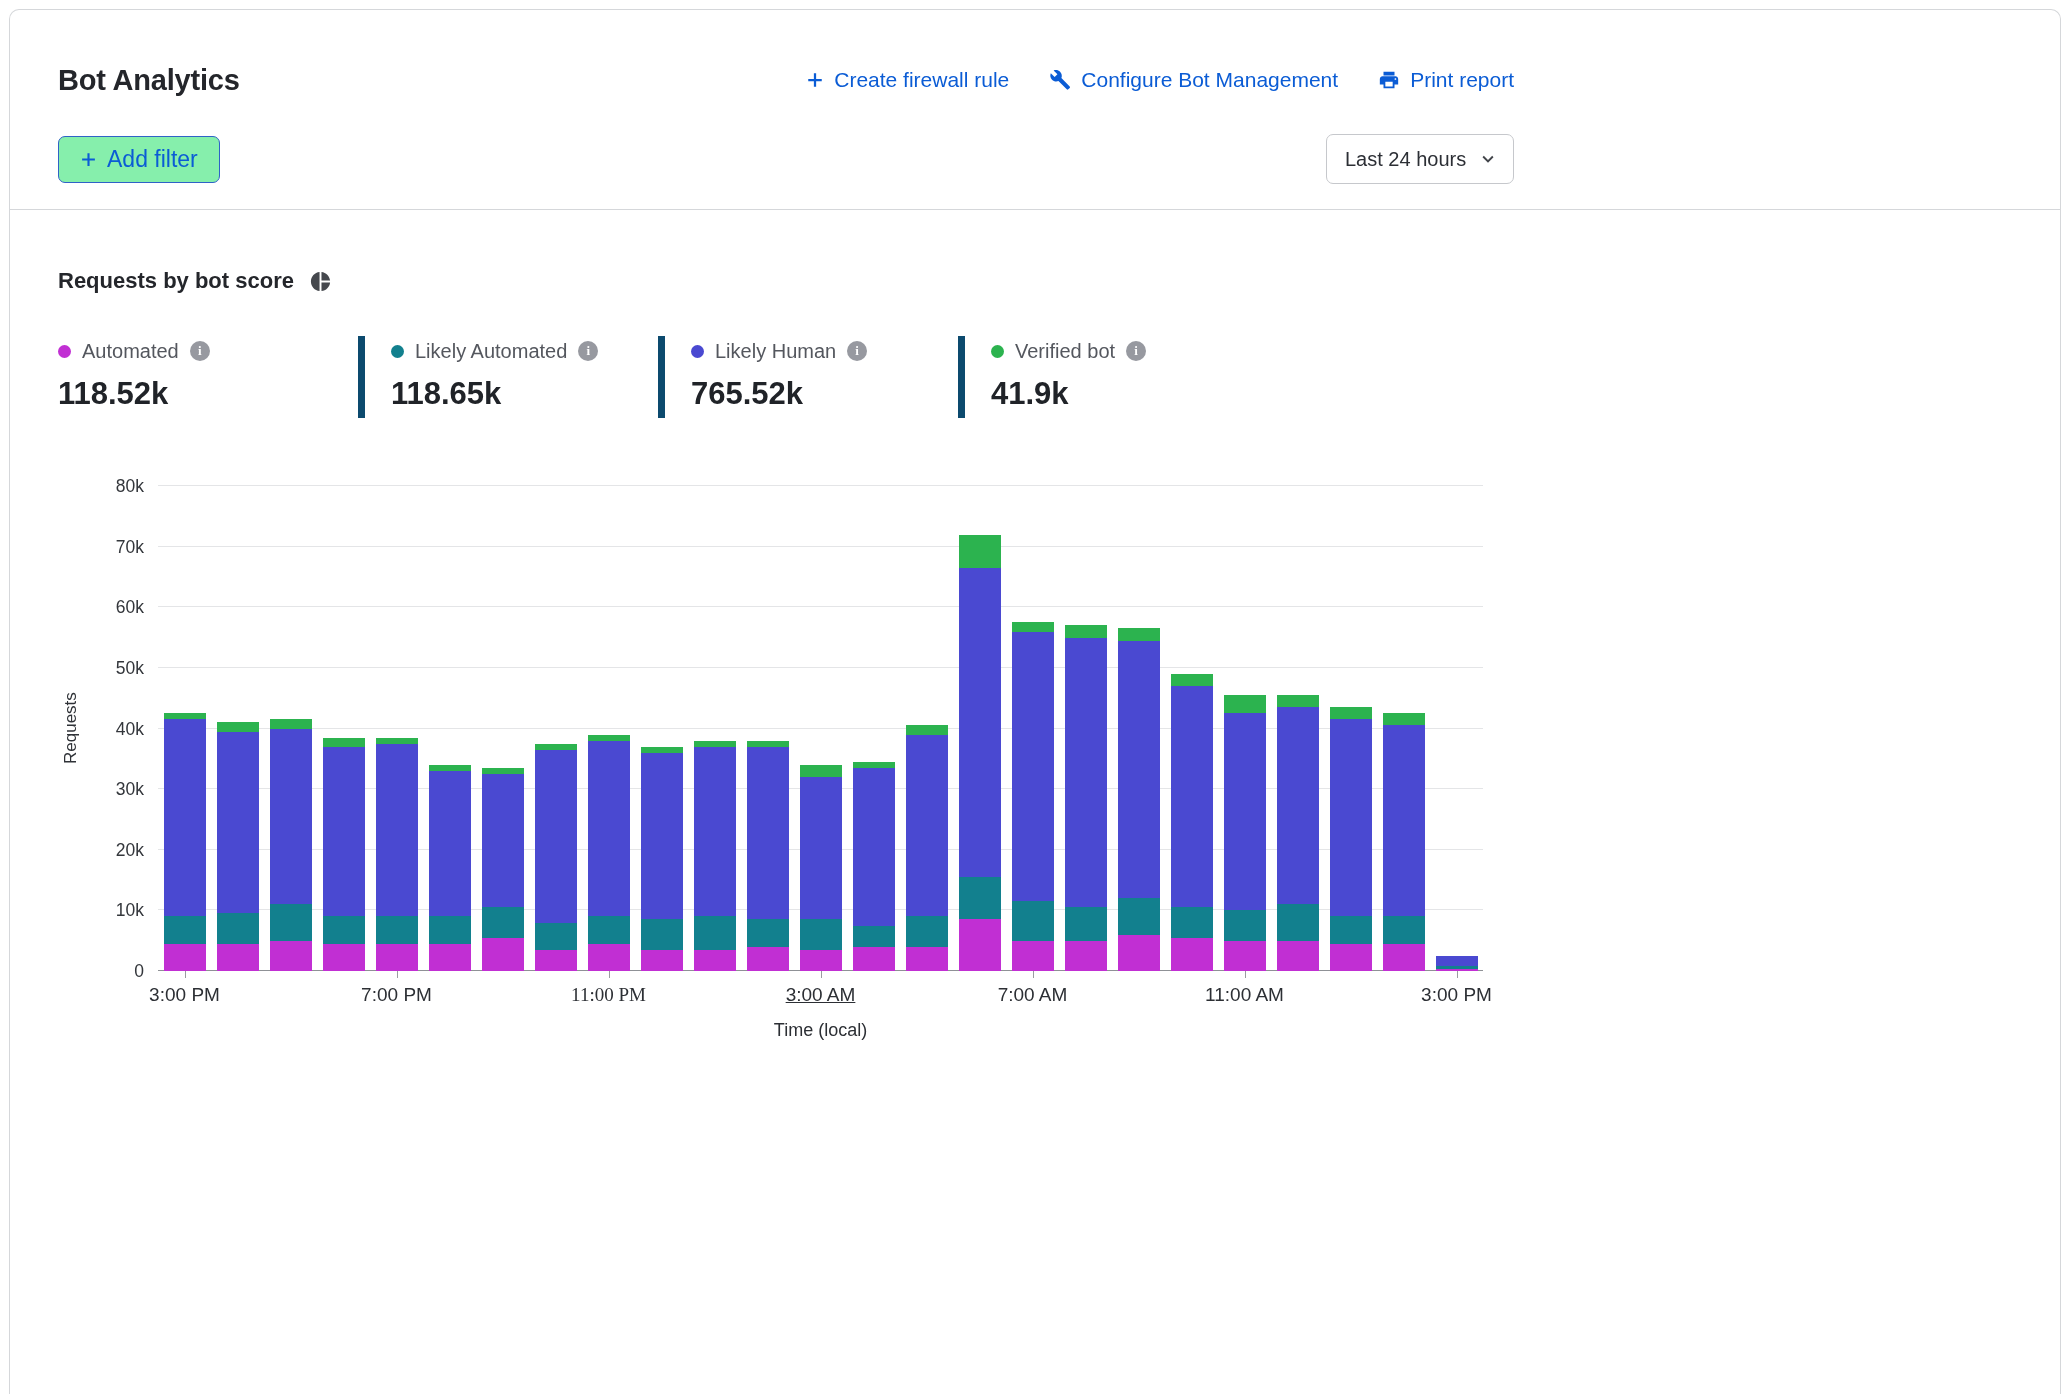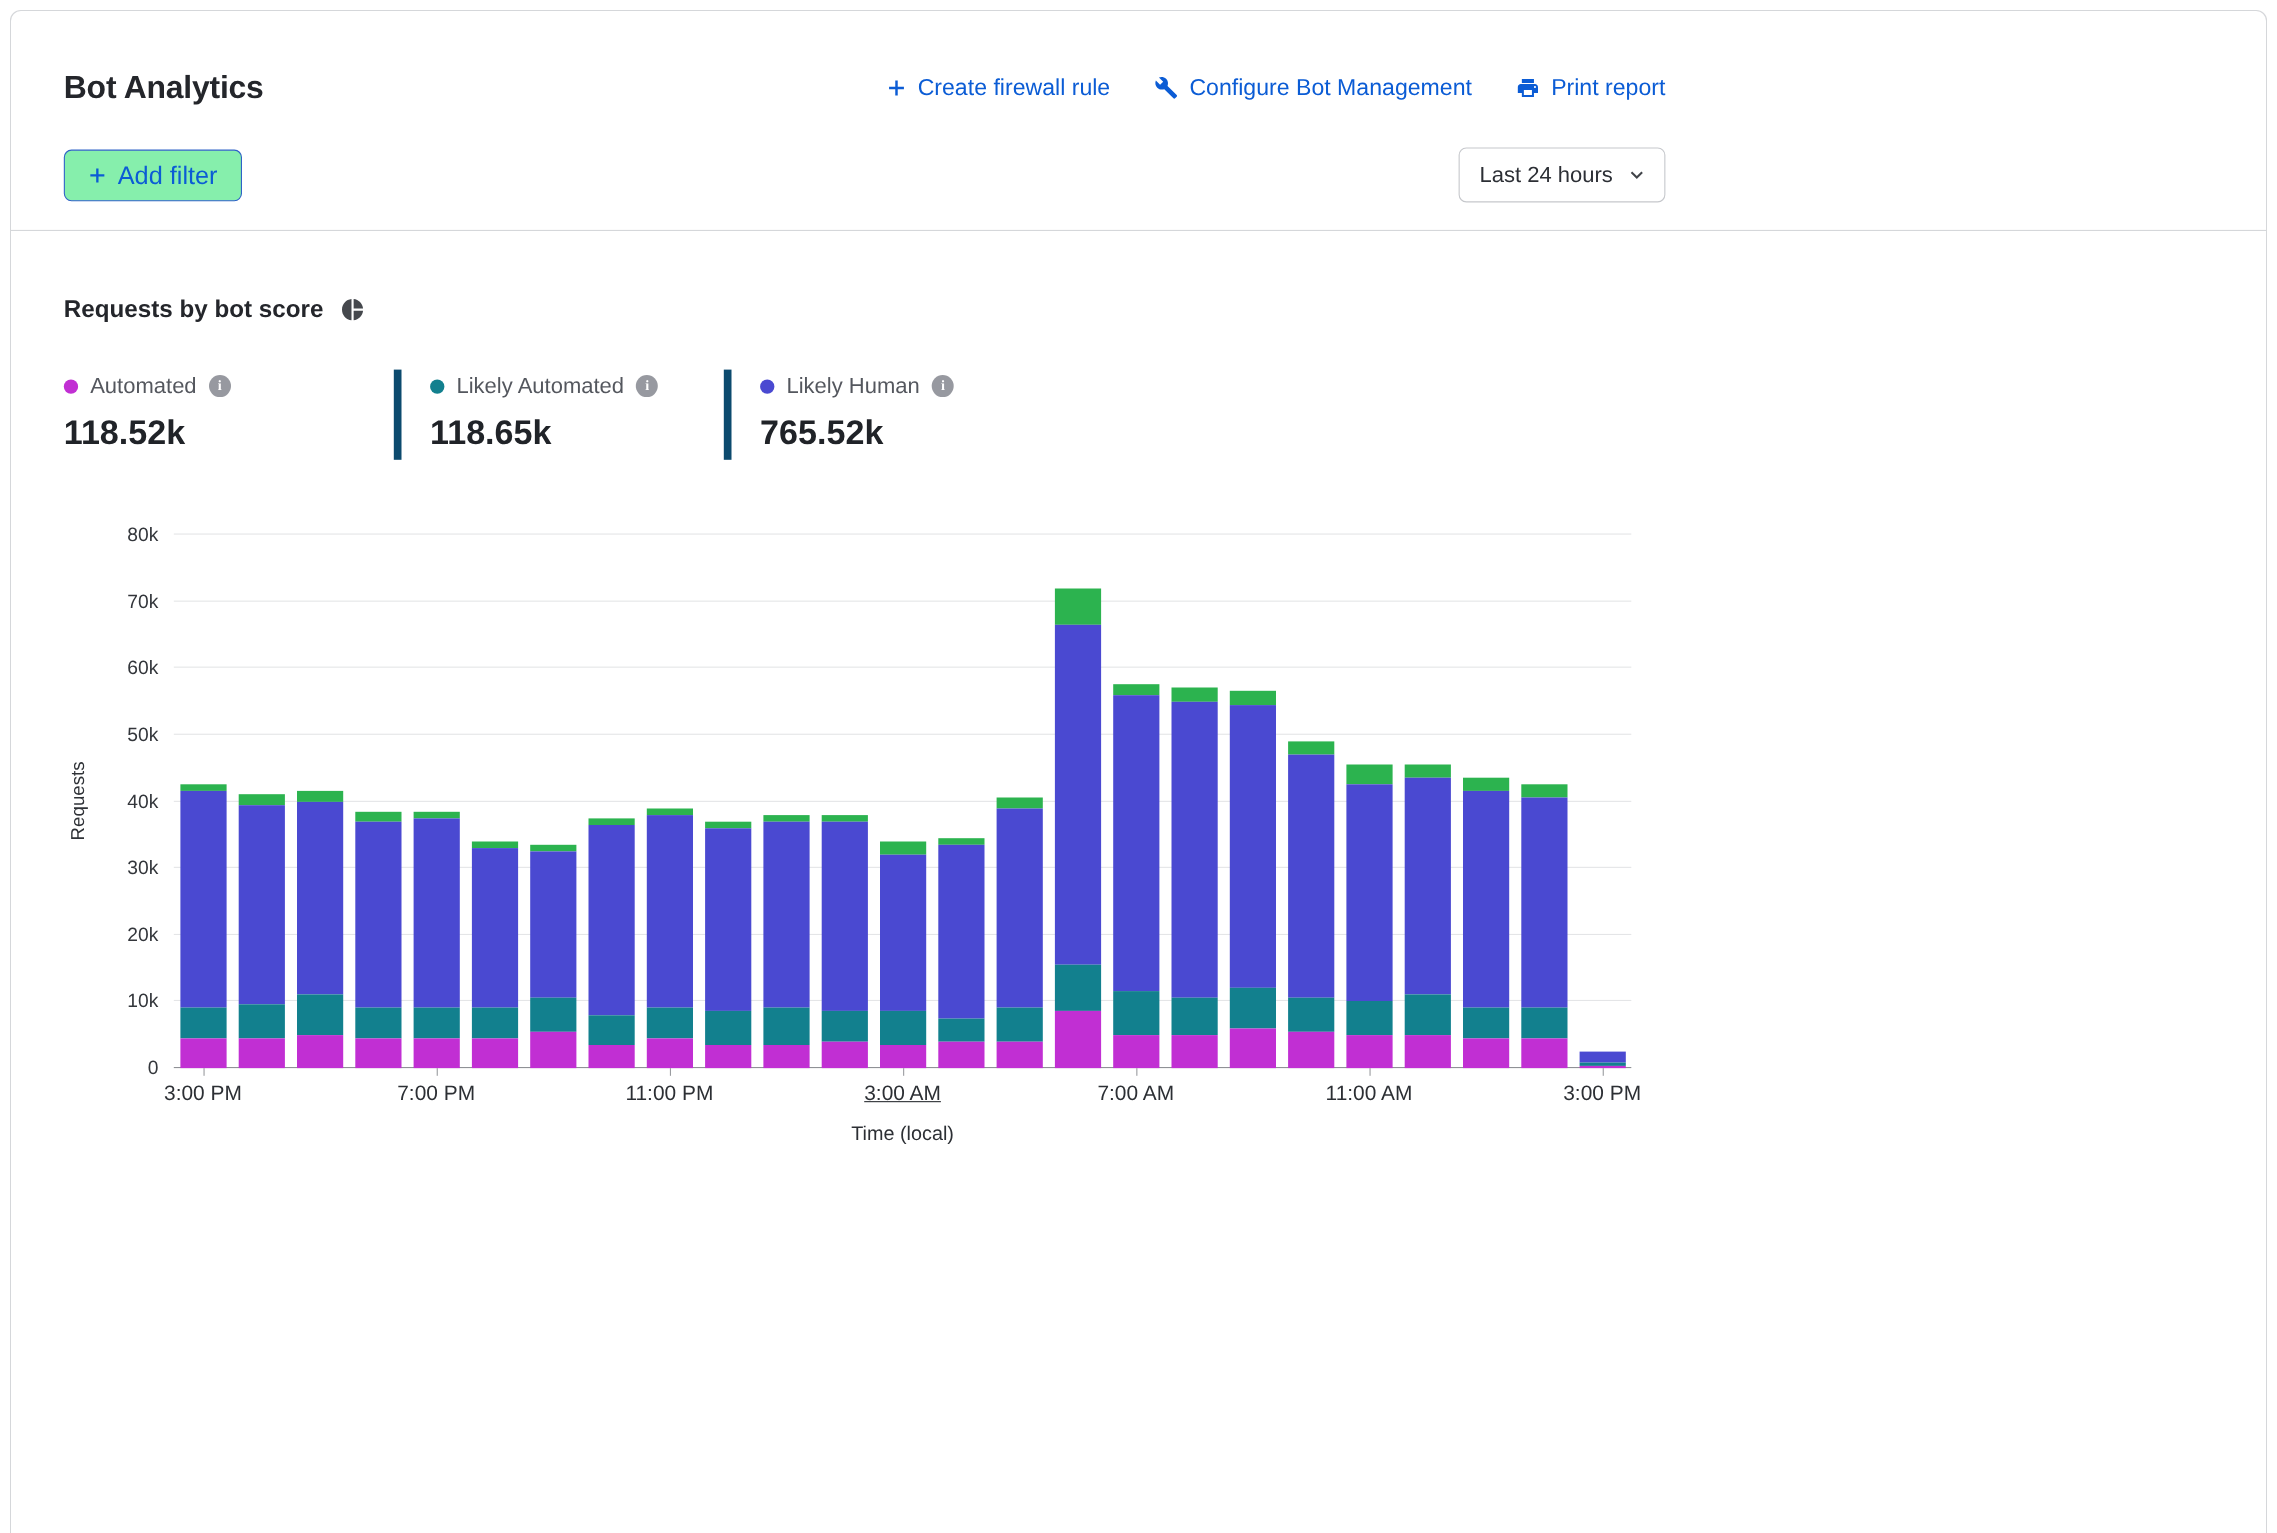--- a/index.html
+++ b/index.html
@@ -122,20 +122,28 @@
         <div class="stat-value">118.65k</div>
       </div>
       <div class="stat stat-3">
         <div class="stat-label">
           <span class="dot" style="background: rgb(74, 73, 209);"></span>
           <span>Likely Human</span>
           <span class="info"></span>
         </div>
         <div class="stat-value">765.52k</div>
       </div>
+      <div class="stat stat-4">
+        <div class="stat-label">
+          <span class="dot" style="background: rgb(44, 179, 79);"></span>
+          <span>Verified bot</span>
+          <span class="info"></span>
+        </div>
+        <div class="stat-value">41.9k</div>
+      </div>
     </div>
 
     <div class="chart">
       <div class="y-title">Requests</div>
       <div class="y-labels">
           <div class="y-tick" style="bottom: 0%;">0</div>
           <div class="y-tick" style="bottom: 12.5%;">10k</div>
           <div class="y-tick" style="bottom: 25%;">20k</div>
           <div class="y-tick" style="bottom: 37.5%;">30k</div>
           <div class="y-tick" style="bottom: 50%;">40k</div>
@@ -362,21 +370,21 @@
           <div class="x-tick-mark" style="left: 18%;"></div>
           <div class="x-tick-mark" style="left: 34%;"></div>
           <div class="x-tick-mark" style="left: 50%;"></div>
           <div class="x-tick-mark" style="left: 66%;"></div>
           <div class="x-tick-mark" style="left: 82%;"></div>
           <div class="x-tick-mark" style="left: 98%;"></div>
         </div>
       <div class="x-labels">
           <div class="x-tick-label" style="left: 2%;">3:00 PM</div>
           <div class="x-tick-label" style="left: 18%;">7:00 PM</div>
-          <div class="x-tick-label" style="left: 34%;">11:00 PM</div>
+          <div class="x-tick-label" style="left: 34%; font-family: Liberation Serif, serif;">11:00 PM</div>
           <div class="x-tick-label" style="left: 50%; text-decoration: underline;">3:00 AM</div>
           <div class="x-tick-label" style="left: 66%;">7:00 AM</div>
           <div class="x-tick-label" style="left: 82%;">11:00 AM</div>
           <div class="x-tick-label" style="left: 98%;">3:00 PM</div>
         </div>
       <div class="x-title">Time (local)</div>
     </div>
 
   </div>
 </div>

